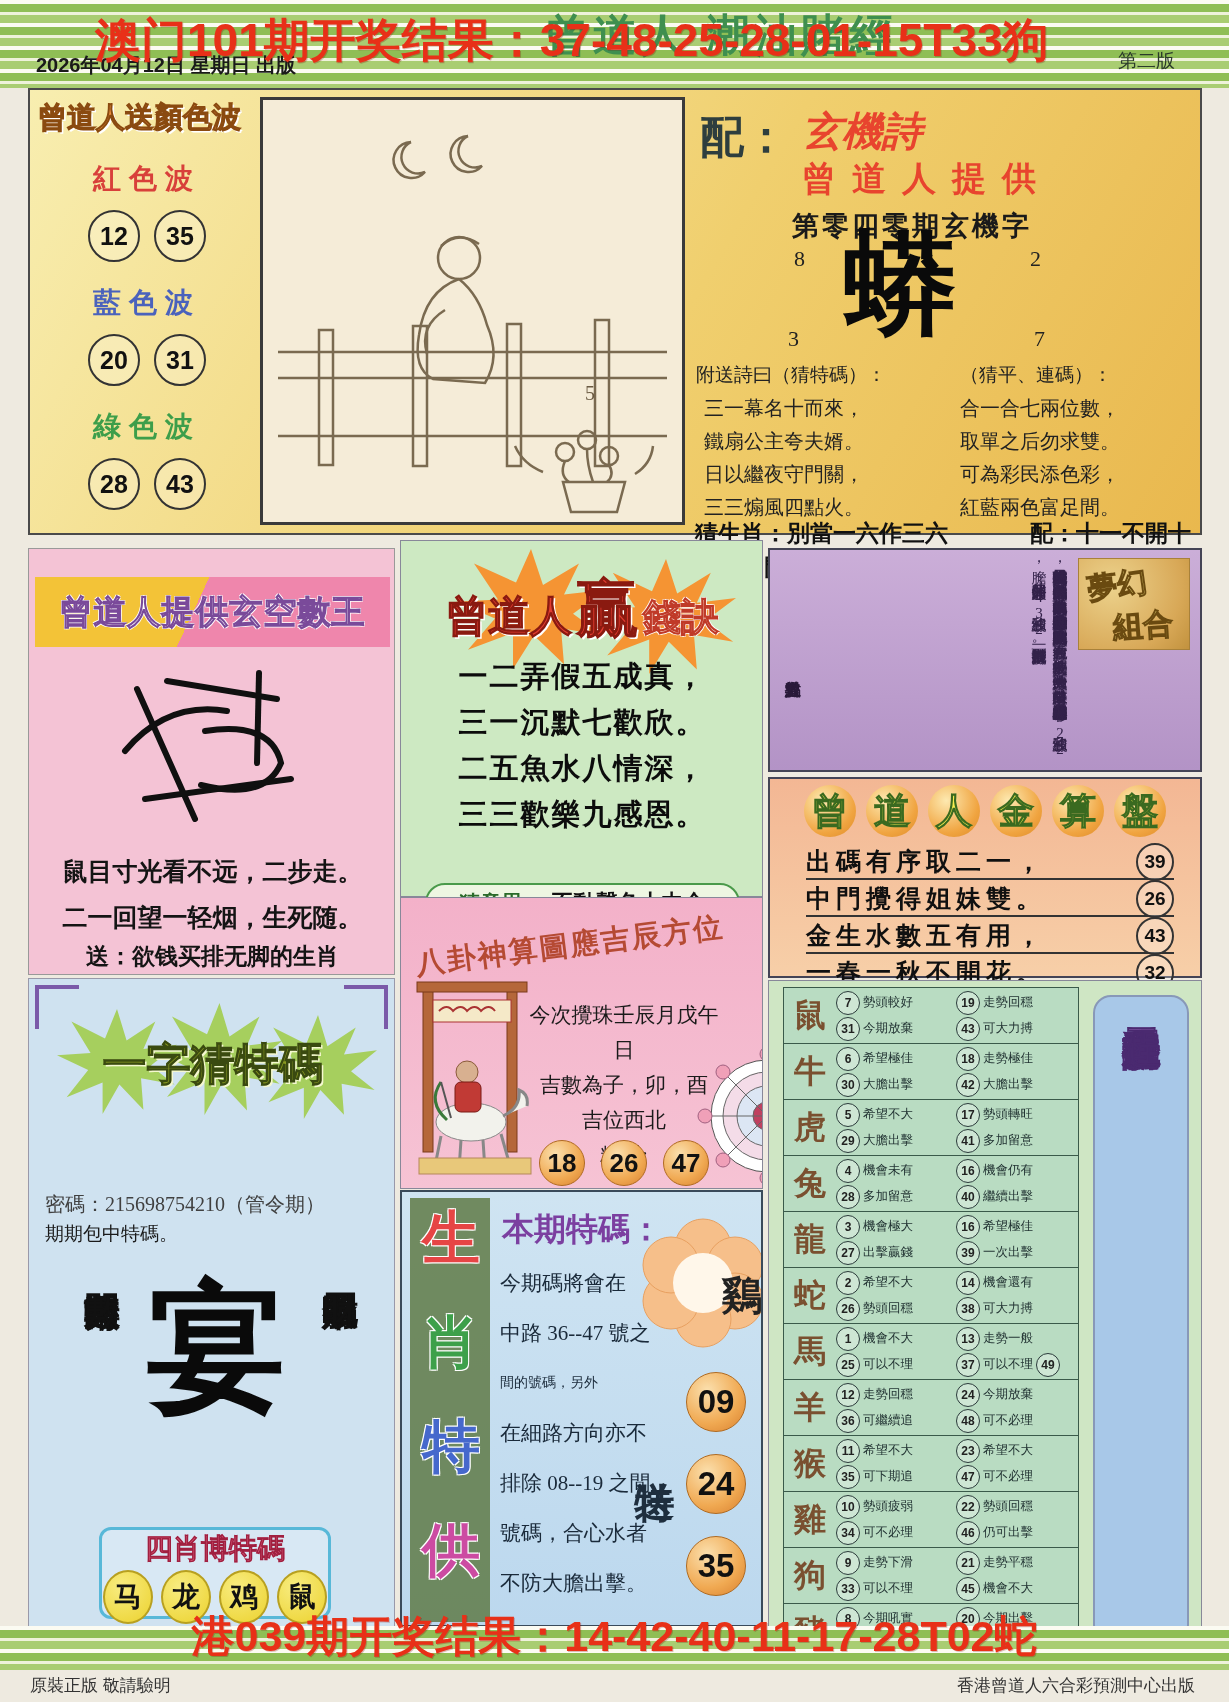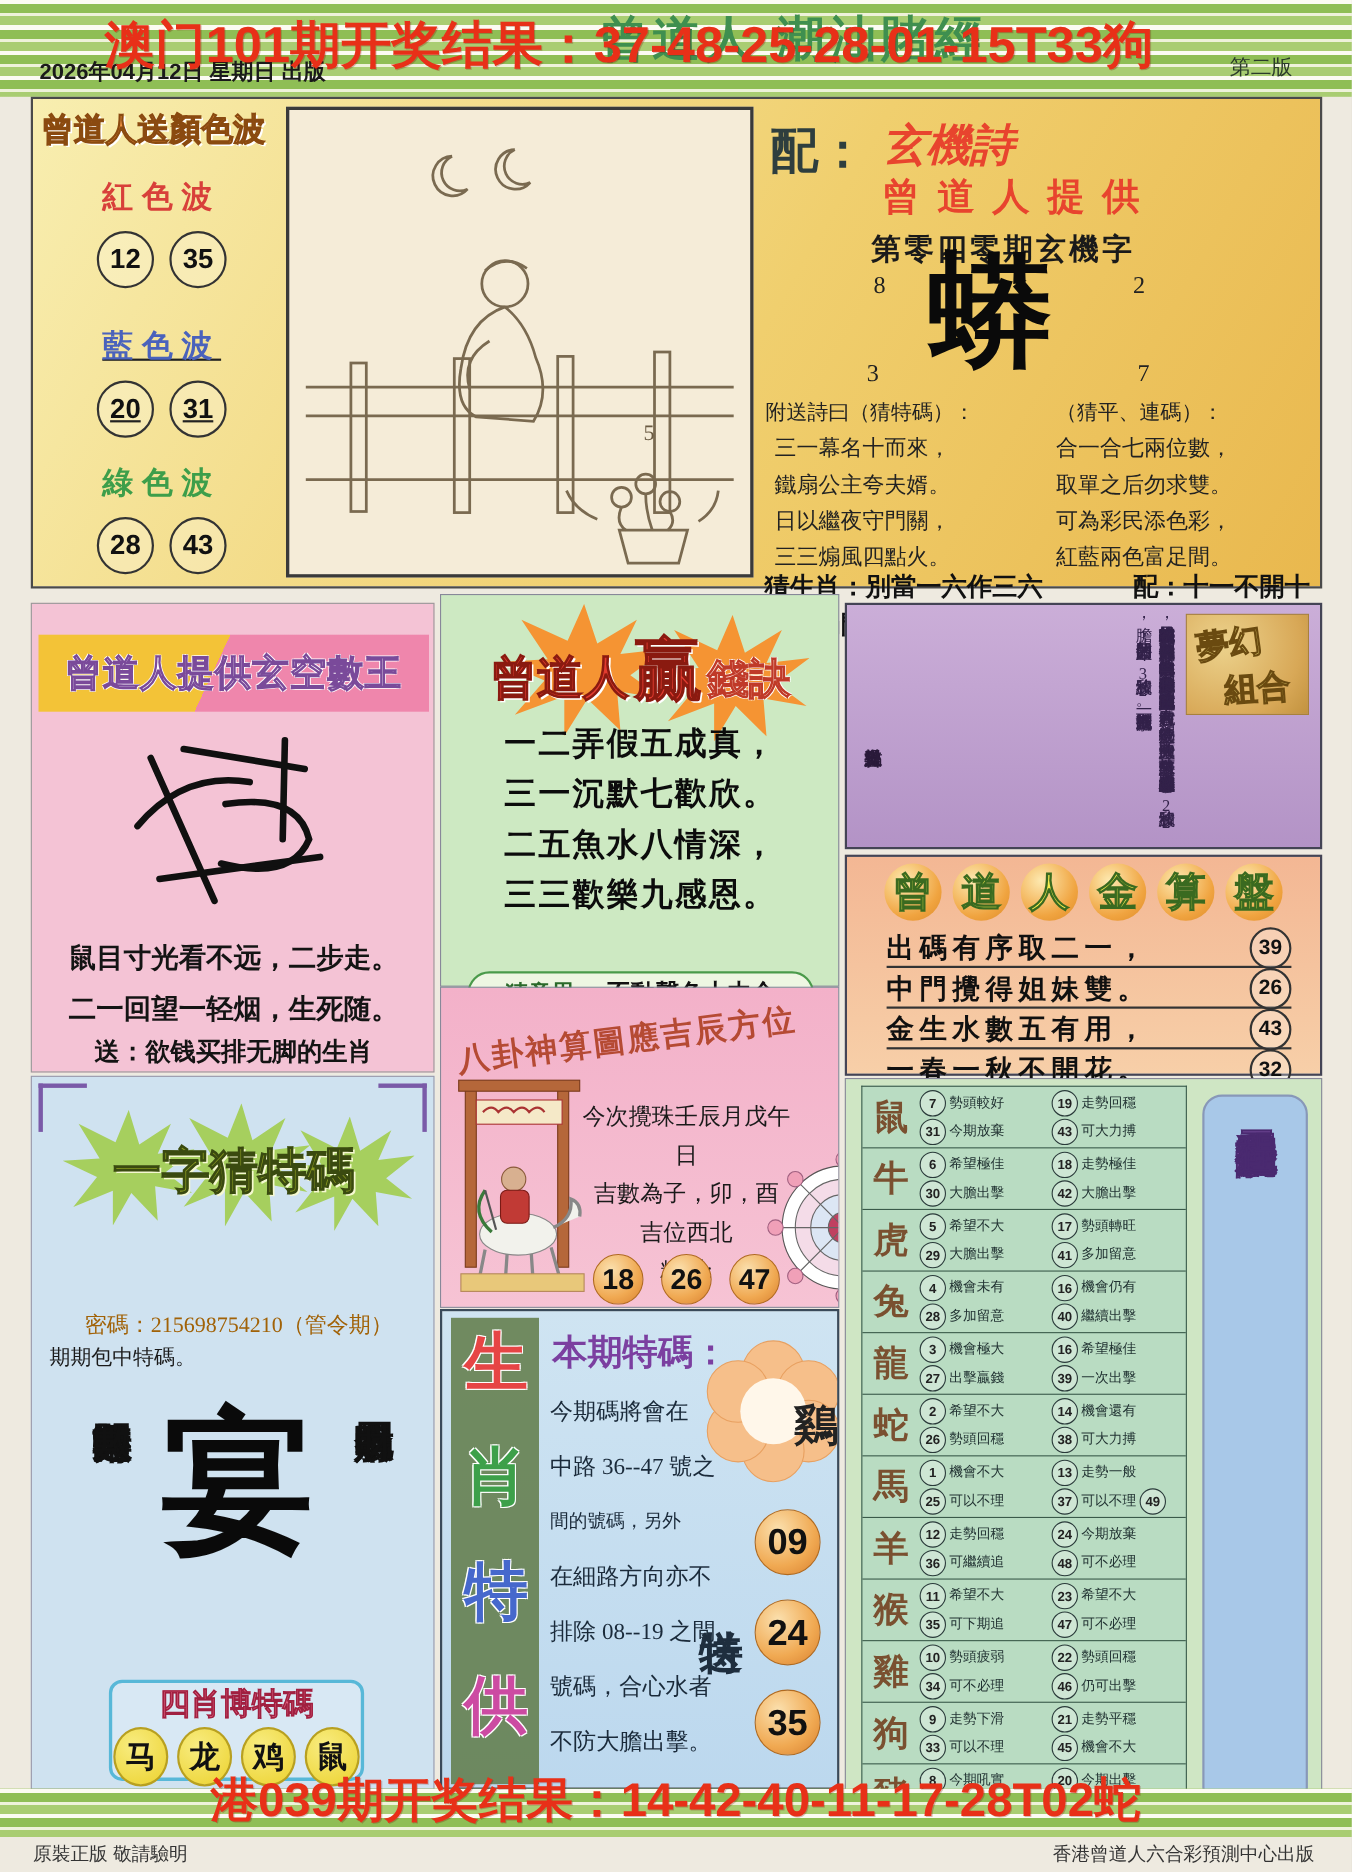--- a/index.html
+++ b/index.html
@@ -41,21 +41,21 @@
       <div>
 
           <div style="margin-top:22px;">
             <div style="font-size: 28px; font-weight: bold; letter-spacing: 8px; text-align: center; color: rgb(216, 64, 58);">紅色波</div>
             <div style="display:flex;gap:14px;justify-content:center;margin-top:12px;">
               <div class="ball" style="width:48px;height:48px;font-size:25px;">12</div>
               <div class="ball" style="width:48px;height:48px;font-size:25px;">35</div>
             </div>
           </div>
 
-          <div style="margin-top:34px;text-decoration:underline;">
+          <div style="margin-top:22px;">
             <div style="font-size: 28px; font-weight: bold; letter-spacing: 8px; text-align: center; color: rgb(74, 98, 188);">藍色波</div>
             <div style="display:flex;gap:14px;justify-content:center;margin-top:12px;">
               <div class="ball" style="width:48px;height:48px;font-size:25px;">20</div>
               <div class="ball" style="width:48px;height:48px;font-size:25px;">31</div>
             </div>
           </div>
 
           <div style="margin-top:22px;">
             <div style="font-size: 28px; font-weight: bold; letter-spacing: 8px; text-align: center; color: rgb(61, 158, 74);">綠色波</div>
             <div style="display:flex;gap:14px;justify-content:center;margin-top:12px;">
@@ -284,21 +284,21 @@
 
         <div class="strokew" style="font-size: 58px; font-weight: bold; height: 104px; text-align: center; color: rgb(70, 104, 204);">特</div>
 
         <div class="strokew" style="font-size: 58px; font-weight: bold; height: 104px; text-align: center; color: rgb(204, 75, 162);">供</div>
 
     </div>
     <div class="abs" style="left:100px;top:16px;font-size:32px;font-weight:bold;color:#7b3fa0;">本期特碼：</div>
     <div class="abs serif" style="left:98px;top:66px;width:165px;">
       <div style="font-size:21px;color:#1a2a3a;line-height:50px;white-space:nowrap;">今期碼將會在</div>
         <div style="font-size:21px;color:#1a2a3a;line-height:50px;white-space:nowrap;">中路 36--47 號之</div>
-        <div style="font-size:17px;color:#1a2a3a;line-height:50px;white-space:nowrap;font-family:Liberation Serif, serif;">間的號碼，另外</div>
+        <div style="font-size:14px;color:#1a2a3a;line-height:50px;white-space:nowrap;font-family:Liberation Serif, serif;">間的號碼，另外</div>
         <div style="font-size:21px;color:#1a2a3a;line-height:50px;white-space:nowrap;">在細路方向亦不</div>
         <div style="font-size:21px;color:#1a2a3a;line-height:50px;white-space:nowrap;">排除 08--19 之間</div>
         <div style="font-size:21px;color:#1a2a3a;line-height:50px;white-space:nowrap;">號碼，合心水者</div>
         <div style="font-size:21px;color:#1a2a3a;line-height:50px;white-space:nowrap;">不防大膽出擊。</div>
     </div>
     <svg class="abs" style="left:236px;top:26px;" width="130" height="130" viewBox="0 0 130 130">
       <g fill="#f6bf8a" stroke="#e8a060">
         <circle cx="65" cy="29" r="28"></circle>
           <circle cx="97" cy="47" r="28"></circle>
           <circle cx="97" cy="83" r="28"></circle>
@@ -317,21 +317,21 @@
     </div>
   </div>
 
   <div class="abs" style="left:28px;top:978px;width:367px;height:649px;background:#cfe2f0;border:1px solid #99a;">
     <div class="abs" style="left:6px;top:6px;width:44px;height:44px;border-left:4px solid #7a5aa8;border-top:4px solid #7a5aa8;"></div>
     <div class="abs" style="right:6px;top:6px;width:44px;height:44px;border-right:4px solid #7a5aa8;border-top:4px solid #7a5aa8;"></div>
     <div class="abs burst" style="left:28px;top:30px;width:120px;height:105px;background:#a6cf5e;"></div>
     <div class="abs burst" style="left:128px;top:24px;width:125px;height:112px;background:#a6cf5e;"></div>
     <div class="abs burst" style="left:230px;top:36px;width:118px;height:104px;background:#a6cf5e;"></div>
     <div class="abs" style="left:0;top:56px;width:367px;text-align:center;z-index:1;font-size:44px;font-weight:bold;color:#8a9a20;-webkit-text-stroke:1px #3a4a10;text-shadow:2px 2px 0 #f5f8d0;">一字猜特碼</div>
-    <div class="abs serif" style="left:16px;top:212px;font-size:20px;color:#a16207;margin-left:32px;">密碼：215698754210（管令期）</div>
+    <div class="abs serif" style="left:16px;top:212px;font-size:20px;color:#404040;">密碼：215698754210（管令期）</div>
     <div class="abs serif" style="left:16px;top:242px;font-size:19px;color:#1a1a1a;">期期包中特碼。</div>
     <div class="abs vrl serif" style="left:48px;top:286px;height:256px;font-size:36px;font-weight:bold;color:#111;">時來運轉大門數</div>
     <div class="abs serif" style="left:112px;top:300px;width:150px;text-align:center;font-size:140px;font-weight:bold;color:#0a0a0a;line-height:1;">宴</div>
     <div class="abs vrl serif" style="left:286px;top:286px;height:256px;font-size:36px;font-weight:bold;color:#111;">吼中四八易發財</div>
     <div class="abs" style="left:70px;top:548px;width:232px;height:92px;border:3px solid #58b8d8;border-radius:12px;background:#d8e8f4;">
       <div style="text-align:center;font-size:28px;font-weight:bold;color:#e06080;-webkit-text-stroke:.5px #a02040;">四肖博特碼</div>
       <div style="display:flex;gap:8px;justify-content:center;margin-top:2px;">
 
           <div style="width:46px;height:50px;border-radius:50%;background:radial-gradient(circle at 35% 30%,#f8ec80,#ecd22e);border:2px solid #b8a020;display:flex;align-items:center;justify-content:center;font-size:28px;font-weight:bold;color:#111;" class="serif">马</div>
 

